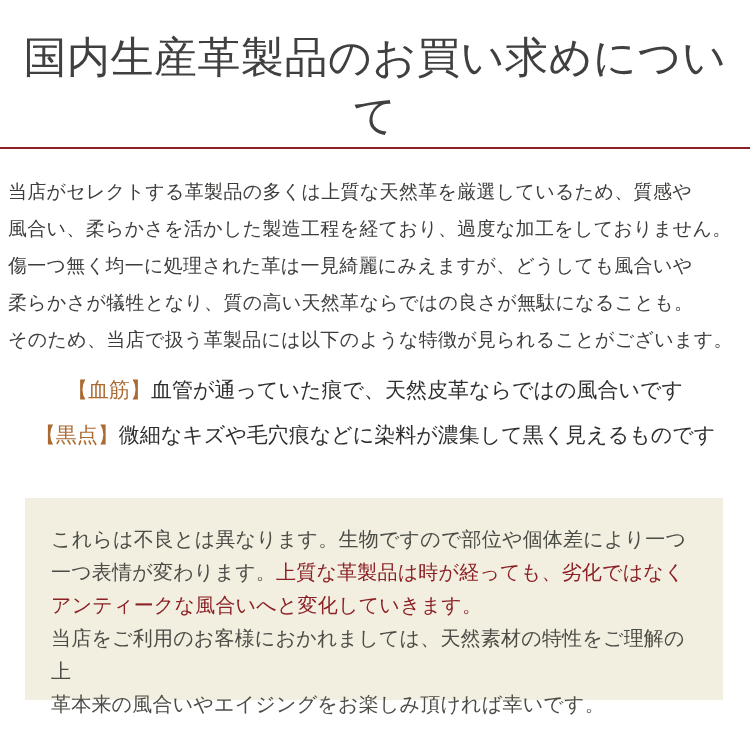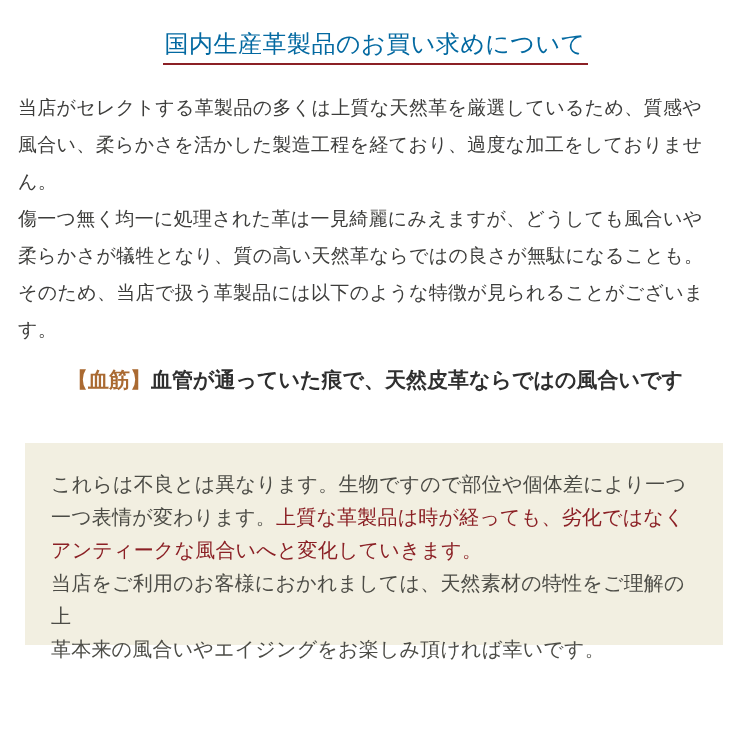--- a/index.html
+++ b/index.html
@@ -13,48 +13,47 @@
     overflow: hidden;
     font-family: "DejaVu Serif", "Liberation Serif", serif;
   }
   
   .title-wrap {
     text-align: center;
     padding-top: 28px;
   }
   .page-title {
     display: inline-block;
-    font-size: 24px;
+    font-size: 43px;
     line-height: 1.35;
-    color: #0369a1;
+    color: #404040;
     border-bottom: 2px solid #8b2025;
     padding: 0 2px 3px 2px;
     letter-spacing: 0.5px;
   }
   
   .intro {
-    margin: 24px 16px 0 18px;
+    margin: 24px 16px 0 8px;
     font-size: 19px;
     line-height: 37px;
     color: #3d3d3b;
     white-space: pre-line;
     letter-spacing: 0.3px;
   }
   
   .features {
     margin-top: 10px;
     text-align: center;
     font-family: "DejaVu Sans", "Liberation Sans", sans-serif;
     font-size: 21px;
     color: #2f2f2f;
   }
   .feature-item {
     line-height: 45px;
     white-space: nowrap;
-    font-weight: bold;
   }
   .feature-label {
     color: #aa6a32;
   }
   
   .note-box {
     box-sizing: border-box;
     width: 698px;
     height: 202px;
     margin: 40px auto 0 25px;
@@ -82,20 +81,23 @@
 <div class="intro">当店がセレクトする革製品の多くは上質な天然革を厳選しているため、質感や
 風合い、柔らかさを活かした製造工程を経ており、過度な加工をしておりません。
 傷一つ無く均一に処理された革は一見綺麗にみえますが、どうしても風合いや
 柔らかさが犠牲となり、質の高い天然革ならではの良さが無駄になることも。
 そのため、当店で扱う革製品には以下のような特徴が見られることがございます。</div>
 
 <div class="features">
   <div class="feature-item">
     <span class="feature-label">【血筋】</span><span class="feature-text">血管が通っていた痕で、天然皮革ならではの風合いです</span>
   </div>
+  <div class="feature-item">
+    <span class="feature-label">【黒点】</span><span class="feature-text">微細なキズや毛穴痕などに染料が濃集して黒く見えるものです</span>
+  </div>
 </div>
 
 <div class="note-box">
   <div class="note-text"><span>これらは不良とは異なります。生物ですので部位や個体差により一つ
 一つ表情が変わります。</span><span class="note-highlight">上質な革製品は時が経っても、劣化ではなく
 アンティークな風合いへと変化していきます。</span><span>
 当店をご利用のお客様におかれましては、天然素材の特性をご理解の上
 革本来の風合いやエイジングをお楽しみ頂ければ幸いです。</span></div>
 </div>
 

